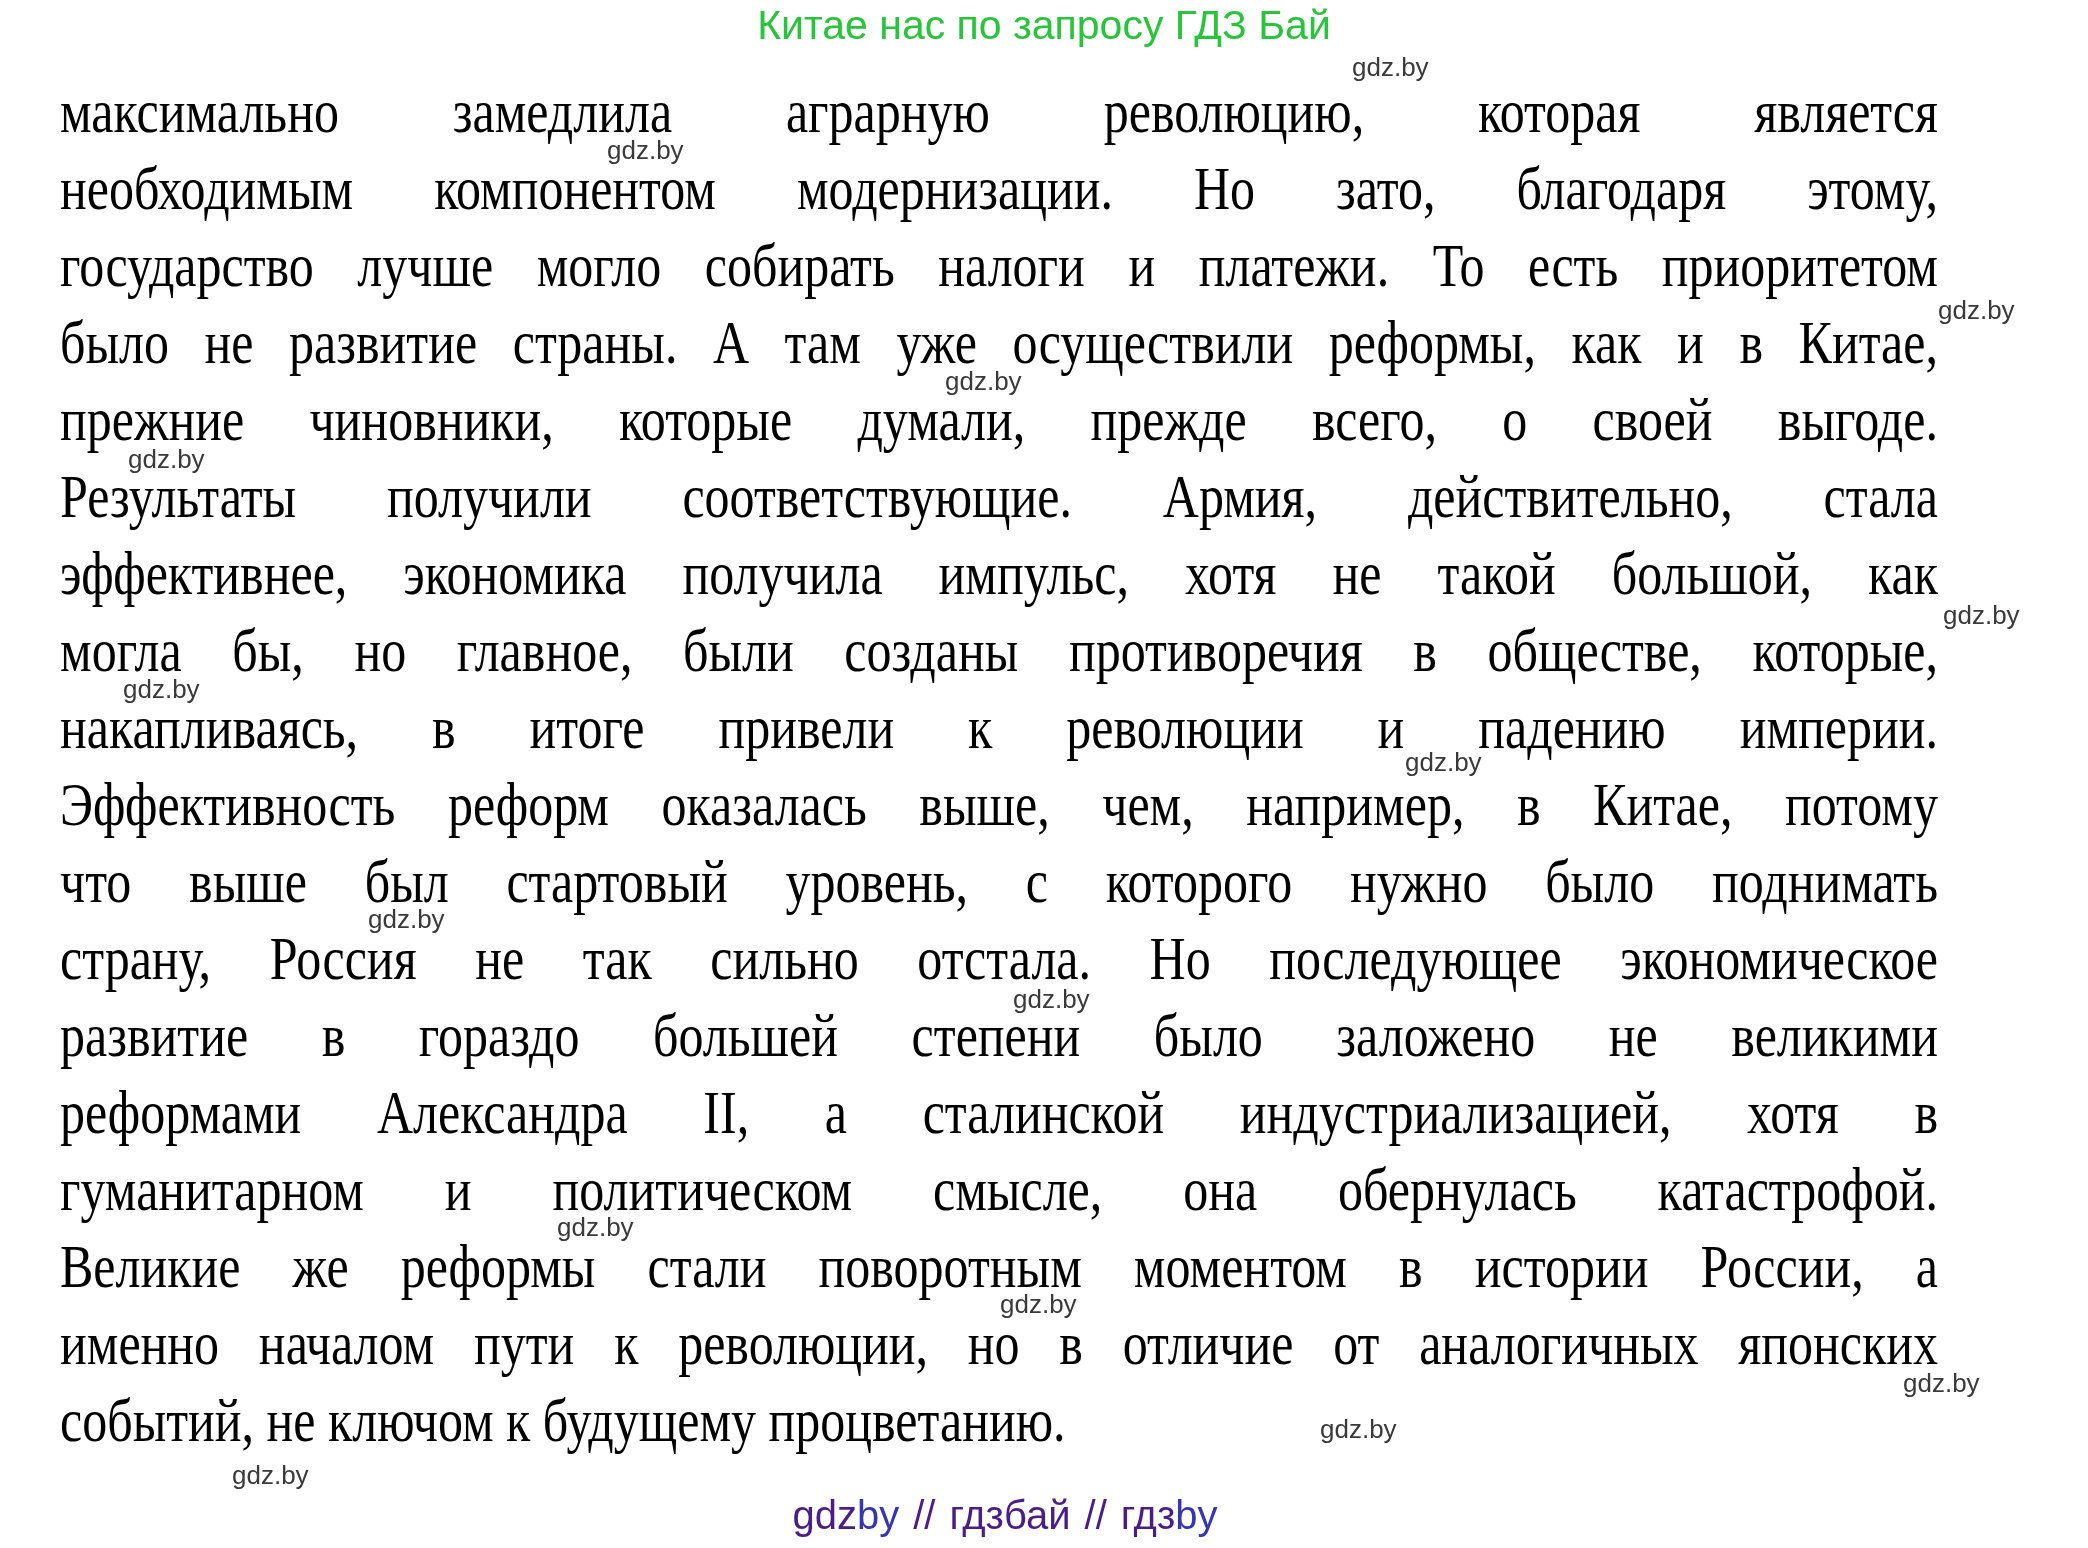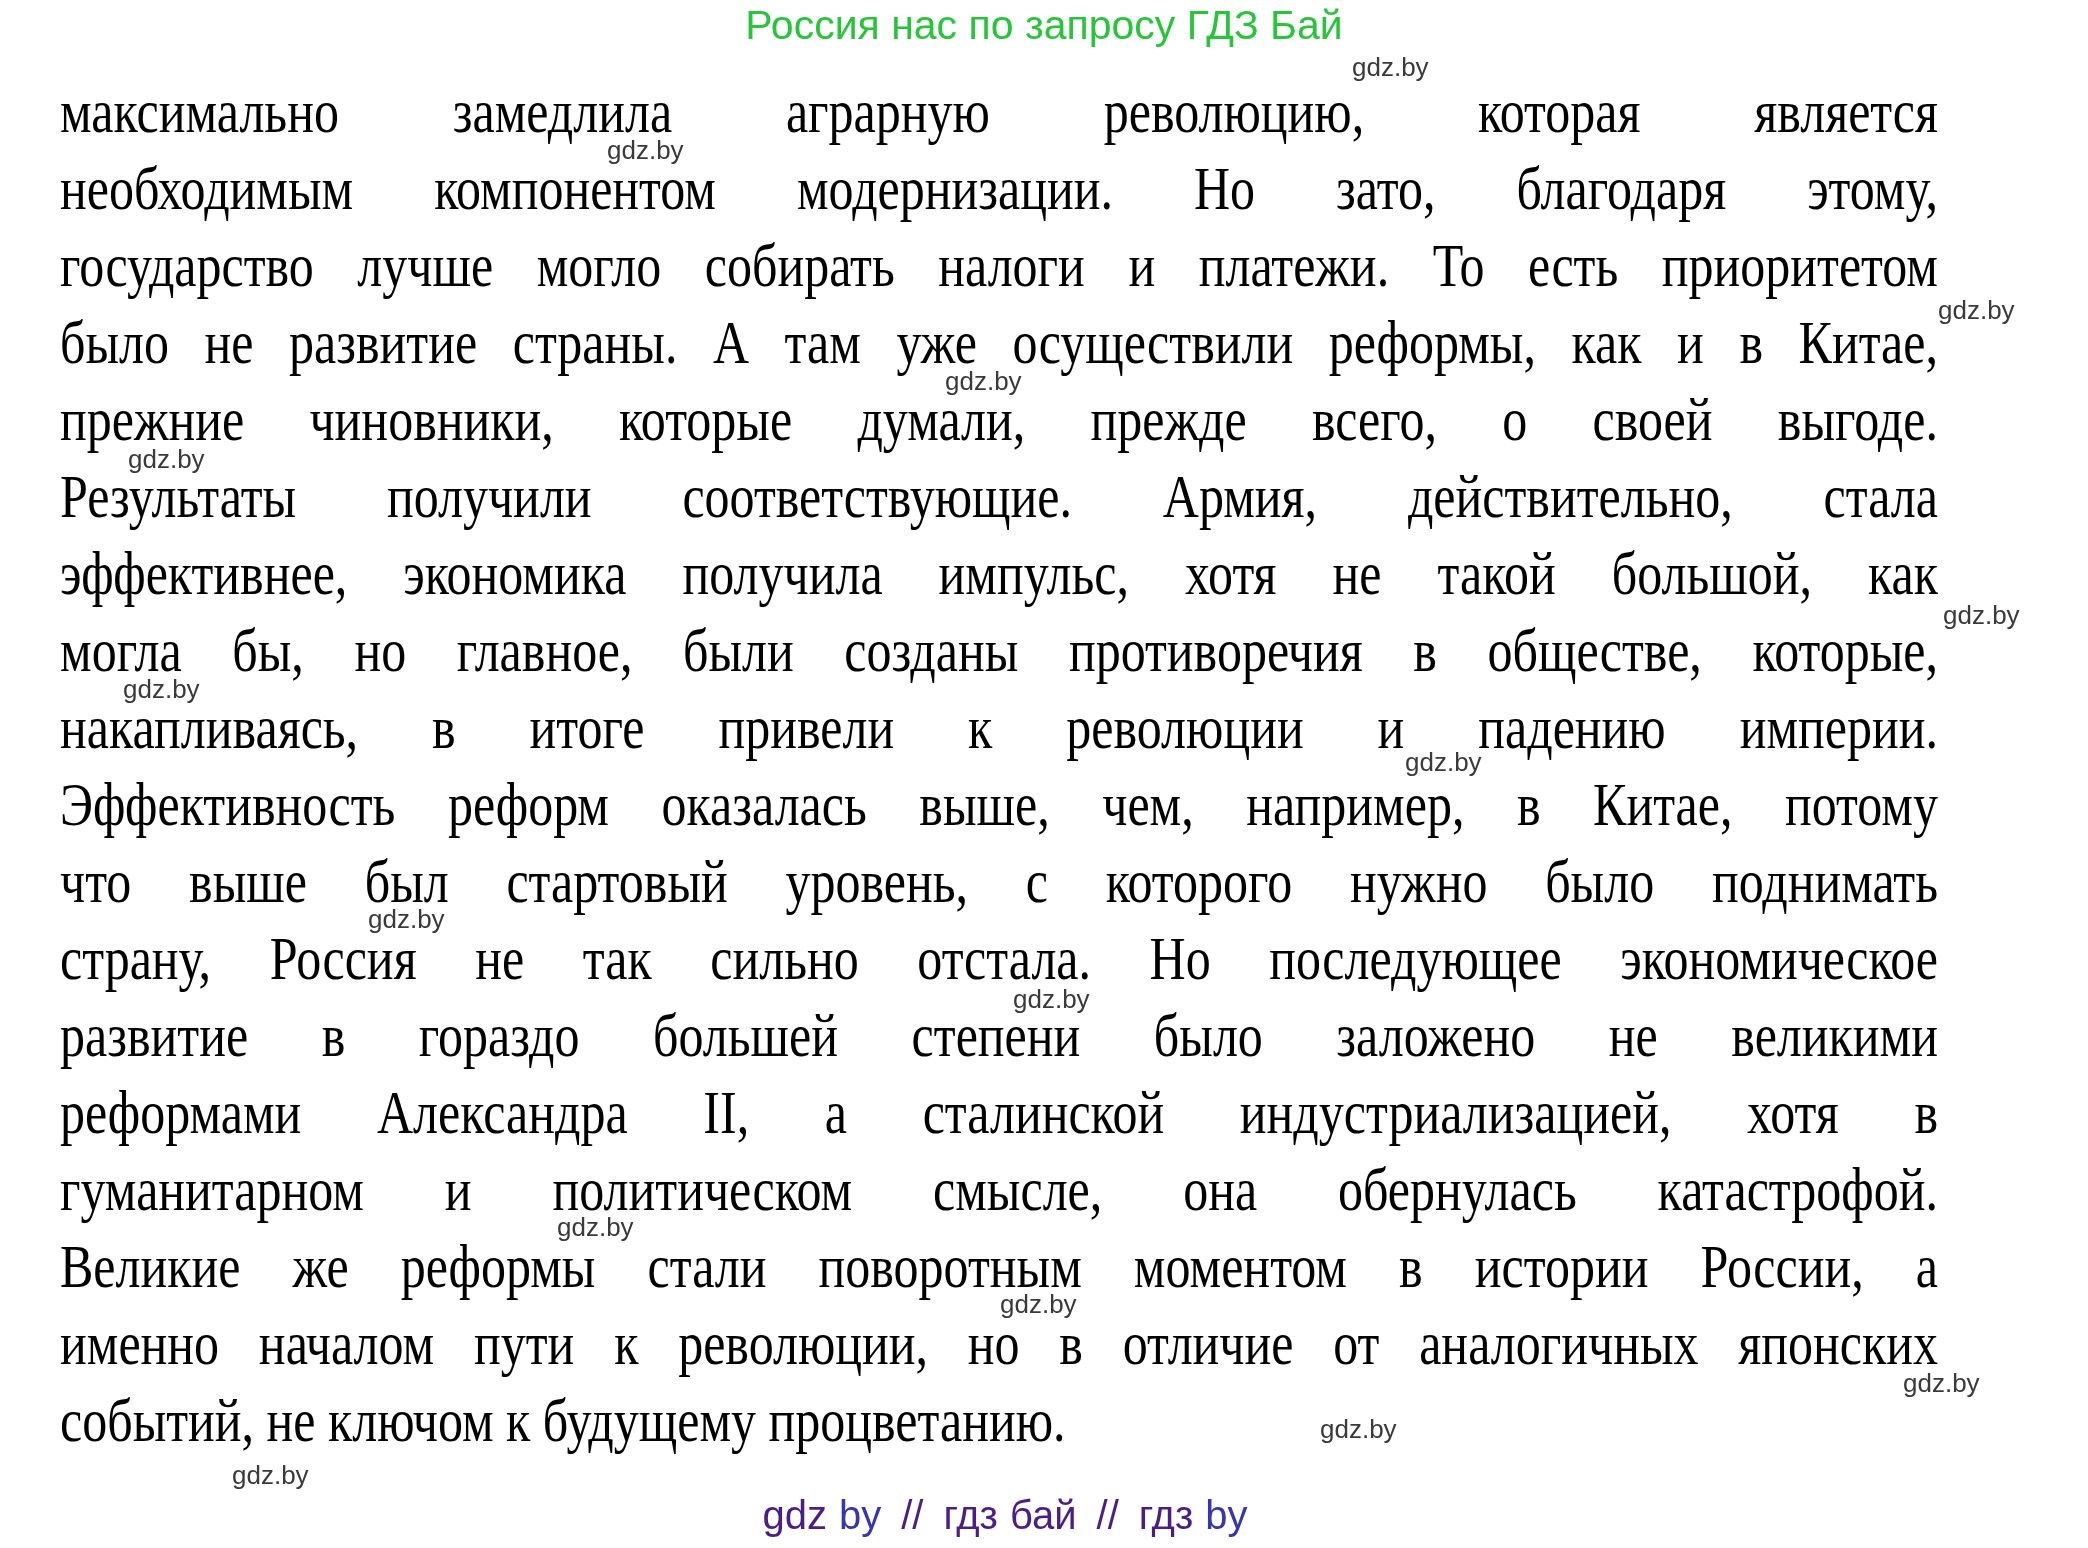--- a/index.html
+++ b/index.html
@@ -60,31 +60,31 @@
     top: 1492px;
     left: 0;
     width: 2010px;
     text-align: center;
     font-family: "Liberation Sans", sans-serif;
     font-size: 40px;
     line-height: 46px;
   }
   .footer .tok {
     display: inline-block;
-    margin: 0 6px;
+    margin: 0 0;
   }
   .footer .tok.slash {
     margin: 0 14px;
   }
 </style>
 </head>
 <body>
 
 <div class="page">
-  <div class="promo" style="color: rgb(40, 196, 58);">Россия нас по запросу ГДЗ Бай</div>
+  <div class="promo" style="color: rgb(40, 196, 58);">Китае нас по запросу ГДЗ Бай</div>
 
   <div class="textblock" id="lines" style="color: rgb(0, 0, 0);">
       <div class="line">максимально замедлила аграрную революцию, которая является</div>
       <div class="line">необходимым компонентом модернизации. Но зато, благодаря этому,</div>
       <div class="line">государство лучше могло собирать налоги и платежи. То есть приоритетом</div>
       <div class="line">было не развитие страны. А там уже осуществили реформы, как и в Китае,</div>
       <div class="line">прежние чиновники, которые думали, прежде всего, о своей выгоде.</div>
       <div class="line">Результаты получили соответствующие. Армия, действительно, стала</div>
       <div class="line">эффективнее, экономика получила импульс, хотя не такой большой, как</div>
       <div class="line">могла бы, но главное, были созданы противоречия в обществе, которые,</div>

